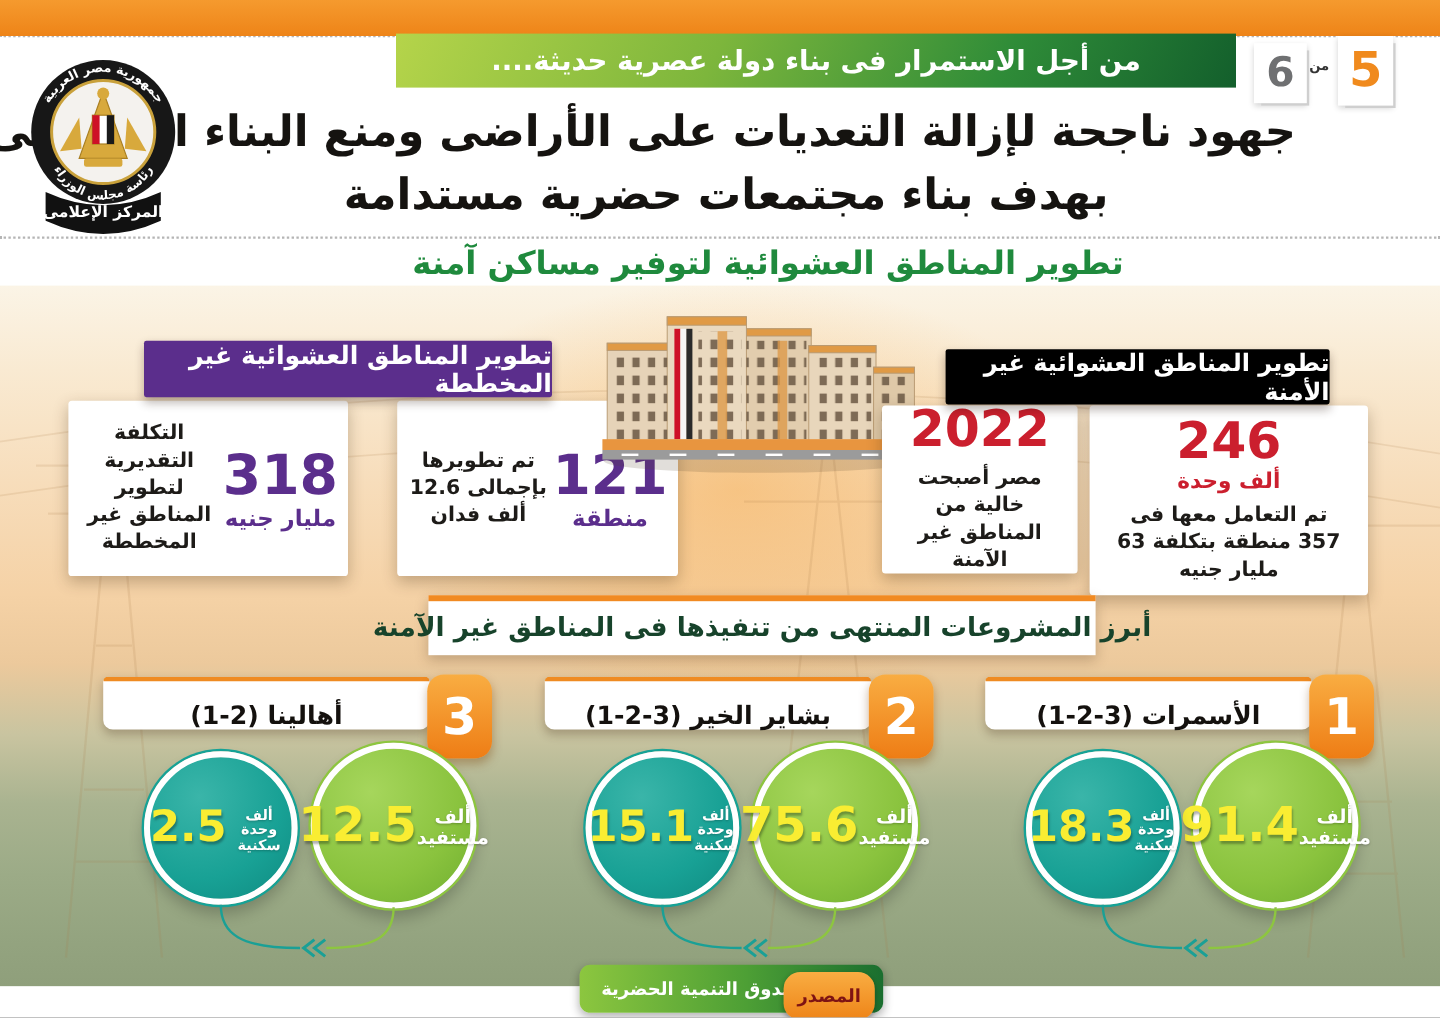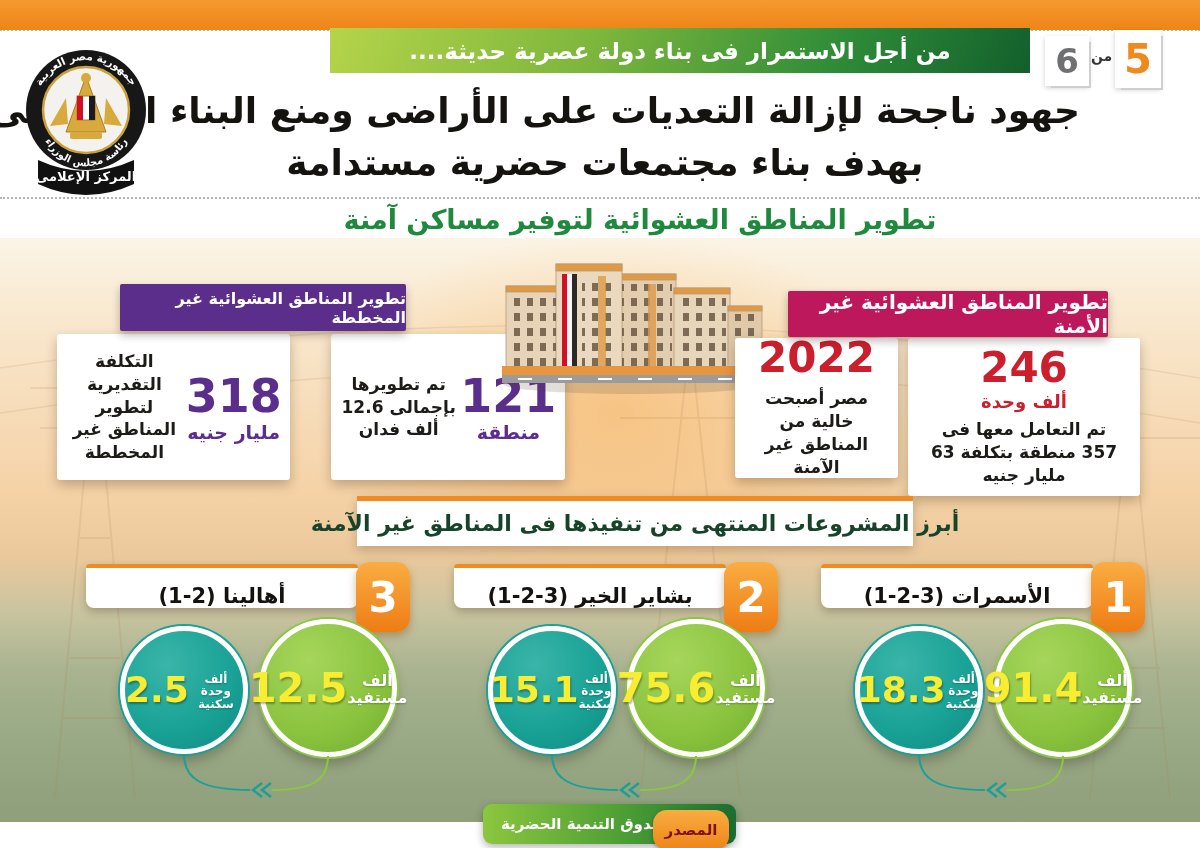--- a/index.html
+++ b/index.html
@@ -17,35 +17,35 @@
   .pylons { position:absolute; left:0; top:238px; z-index:0; opacity:.55; pointer-events:none; }
 
   
   .ribbon { position:absolute; left:330px; top:28px; width:700px; height:45px; z-index:5;
     background:linear-gradient(115deg,#b5d44a 0%,#7db63c 38%,#2f8c38 72%,#135f2c 100%);
     display:flex; align-items:center; justify-content:center; color:#fff; font-size:23px; font-weight:700; direction:rtl; }
   .pagecard { position:absolute; background:#fff; z-index:5; display:flex; align-items:center; justify-content:center;
     box-shadow:4px 4px 0 -2px #cfcfcf, 0 2px 5px rgba(0,0,0,.18); font-weight:800; }
   .pc5 { left:1115px; top:30px; width:46px; height:58px; color:#f08a1d; font-size:40px; }
   .pc6 { left:1045px; top:36px; width:44px; height:50px; color:#6f7072; font-size:34px; }
-  .pcmin { position:absolute; left:1091px; top:48px; z-index:5; font-size:14px; font-weight:700; color:#333; }
+  .pcmin { position:absolute; left:1091px; top:48px; z-index:5; font-size:11px; font-weight:700; color:#333; }
   .title { position:absolute; left:130px; width:950px; text-align:center; color:#151310; font-weight:800; direction:rtl;
     white-space:nowrap; z-index:3; letter-spacing:-.5px; }
   .t1 { top:90px; font-size:36px; }
   .t2 { top:142px; font-size:36px; }
   .subtitle { position:absolute; left:200px; top:204px; width:880px; text-align:center; color:#1f8a3d; font-size:27px; font-weight:800; direction:rtl; z-index:3; }
 
   
   .logo { position:absolute; left:20px; top:38px; z-index:6; }
 
   
   .sec-hdr { position:absolute; display:flex; align-items:center; justify-content:center; color:#fff; font-weight:800;
     direction:rtl; z-index:3; border-radius:2px; box-shadow:0 4px 8px rgba(40,20,10,.3); }
-  .hdr-purple { left:120px; top:284px; width:286px; height:47px; background:#5b2e8c; font-size:16px; }
-  .hdr-red { left:788px; top:291px; width:320px; height:46px; background:#be185d; font-size:20px; }
+  .hdr-purple { left:120px; top:284px; width:340px; height:47px; background:#5b2e8c; font-size:21px; }
+  .hdr-red { left:788px; top:291px; width:320px; height:46px; background:#000000; font-size:20px; }
 
   
   .card { position:absolute; background:#fff; border-radius:3px; box-shadow:0 5px 12px rgba(70,45,20,.3); z-index:2; direction:rtl; }
   .row-card { display:flex; align-items:center; justify-content:space-evenly; padding:6px; }
   .col-card { display:flex; flex-direction:column; align-items:center; justify-content:center; padding:8px 6px; text-align:center; }
   .cardA { left:57px;  top:334px; width:233px; height:146px; }
   .cardB { left:331px; top:334px; width:234px; height:146px; }
   .cardC { left:735px; top:338px; width:163px; height:140px; }
   .cardD { left:908px; top:338px; width:232px; height:158px; }
   .numblock { display:flex; flex-direction:column; align-items:center; line-height:1; }

